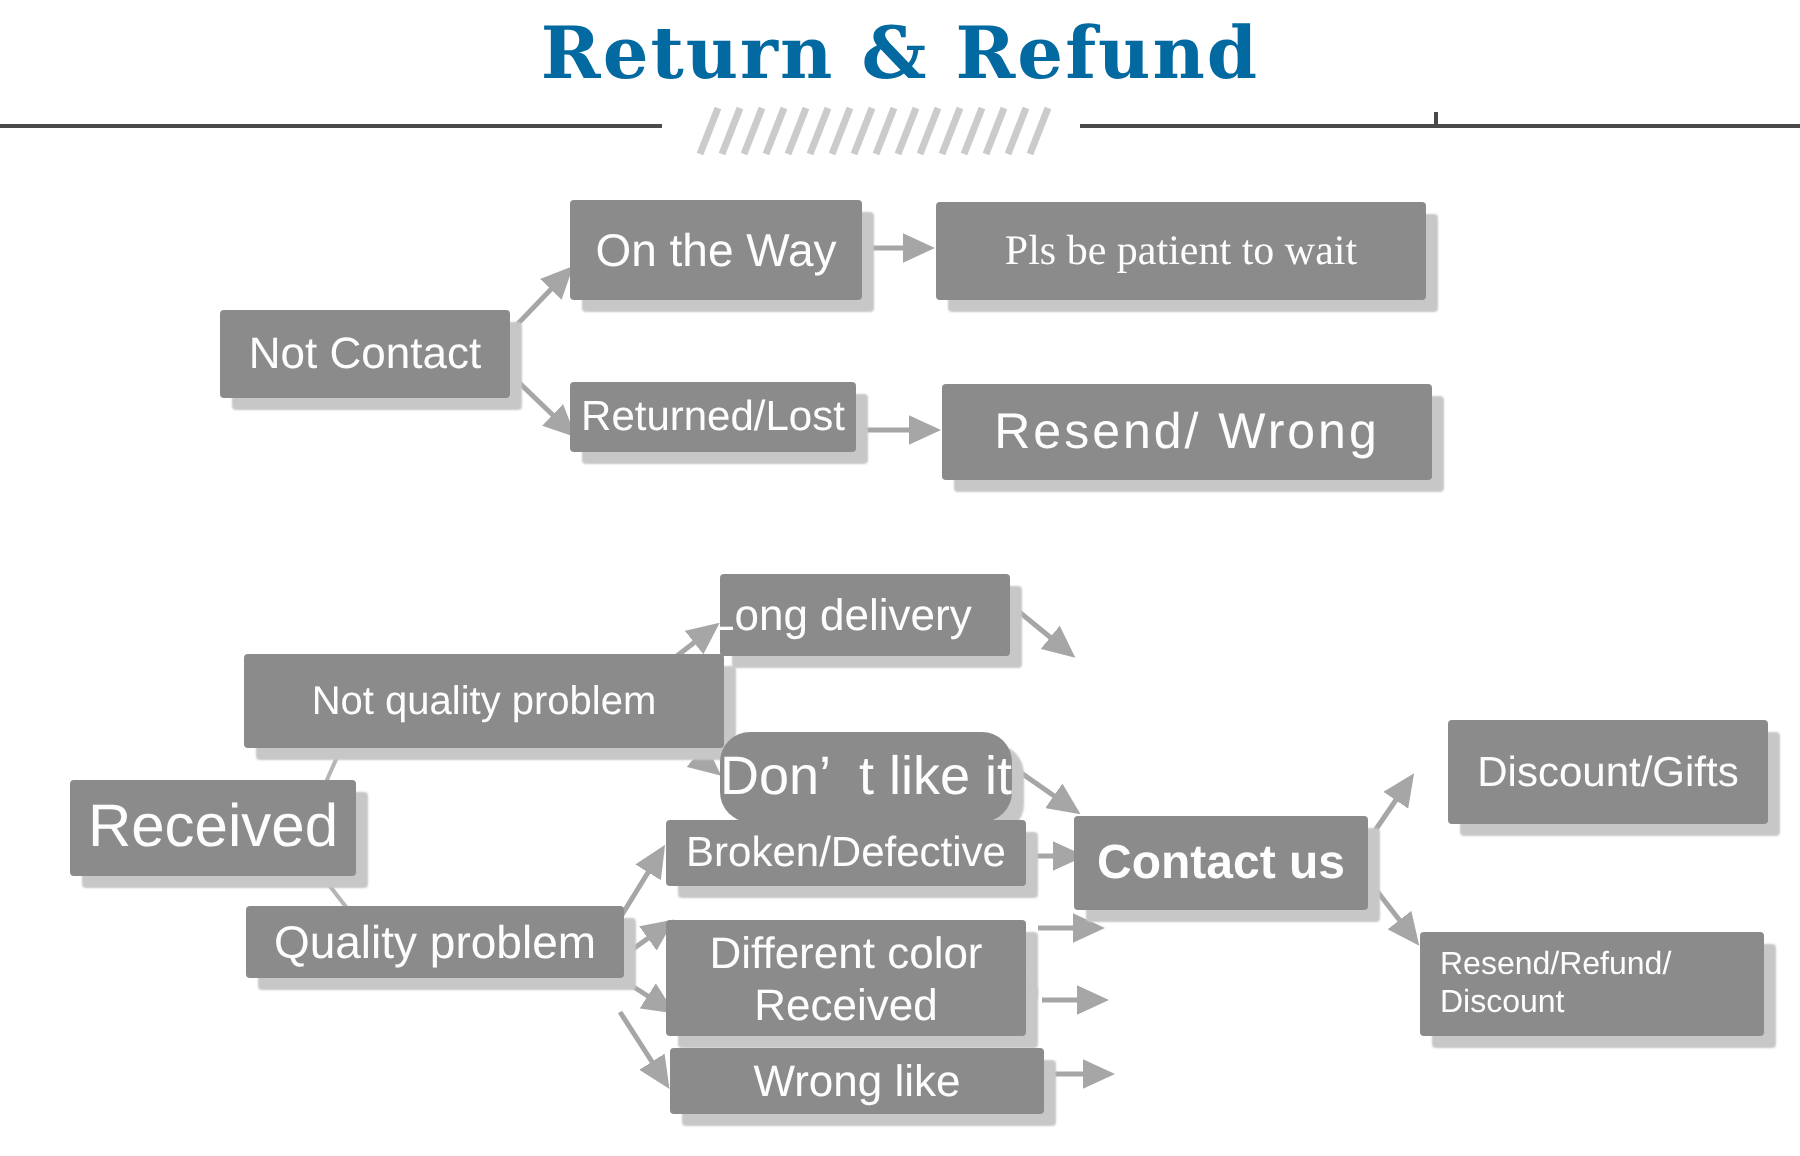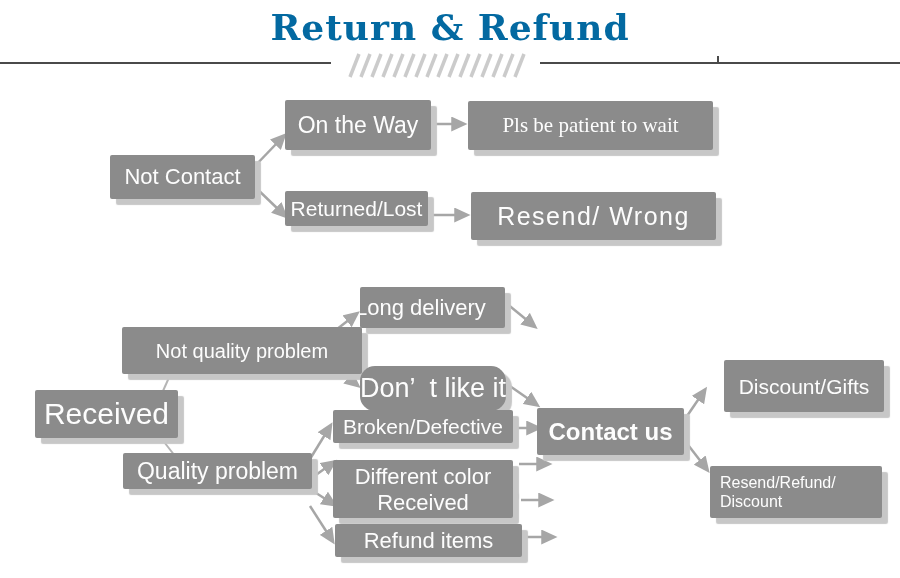--- a/index.html
+++ b/index.html
@@ -100,19 +100,19 @@
   <div class="node wide-ls" style="left:471px;top:192px;width:245px;height:48px;font-size:25px;">Resend/ Wrong</div>
 
   <div class="node" style="left:23px;top:390px;width:143px;height:48px;font-size:30px;margin-left:12px;">Received</div>
   <div class="node" style="left:122px;top:327px;width:240px;height:47px;font-size:20px;">Not quality problem</div>
   <div class="node align-left" style="left:360px;top:287px;width:145px;height:41px;font-size:22px;">Long delivery</div>
   <div class="node" style="left:360px;top:366px;width:146px;height:45px;font-size:27px;border-radius:15px;">Don’ &nbsp;t like it</div>
   <div class="node" style="left:123px;top:453px;width:189px;height:36px;font-size:23px;">Quality problem</div>
   <div class="node" style="left:333px;top:410px;width:180px;height:33px;font-size:21px;">Broken/Defective</div>
   <div class="node" style="left:333px;top:460px;width:180px;height:34px;font-size:22px;">Different color</div>
   <div class="node" style="left:333px;top:487px;width:180px;height:31px;font-size:22px;">Received</div>
-  <div class="node" style="left:335px;top:524px;width:187px;height:33px;font-size:22px;">Refund items</div>
+  <div class="node" style="left:335px;top:524px;width:187px;height:33px;font-size:22px;">Wrong like</div>
   <div class="node" style="left:537px;top:408px;width:147px;height:47px;font-size:24px;font-weight:bold;">Contact us</div>
   <div class="node" style="left:708px;top:360px;width:160px;height:52px;font-size:21px;margin-left:16px;">Discount/Gifts</div>
   <div class="node two-line" style="left:710px;top:466px;width:162px;height:52px;font-size:16px;">Resend/Refund/
 Discount</div>
 
 </div>
 
 </body></html>

